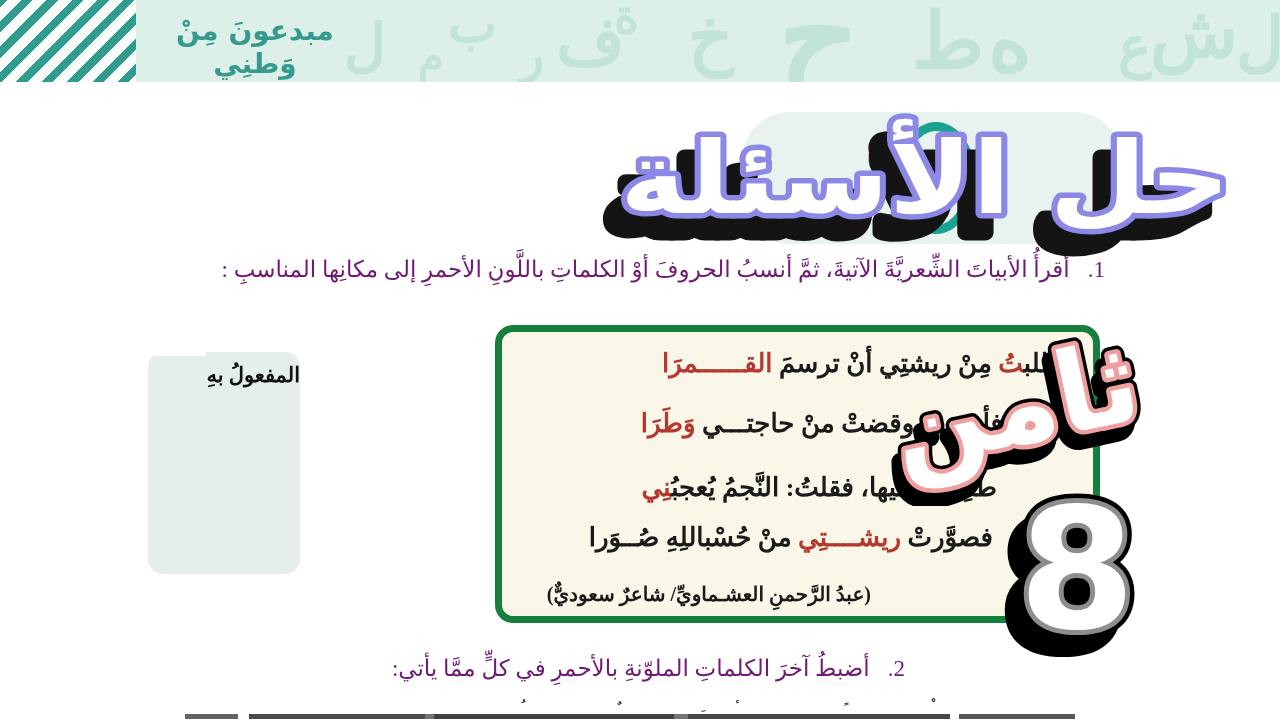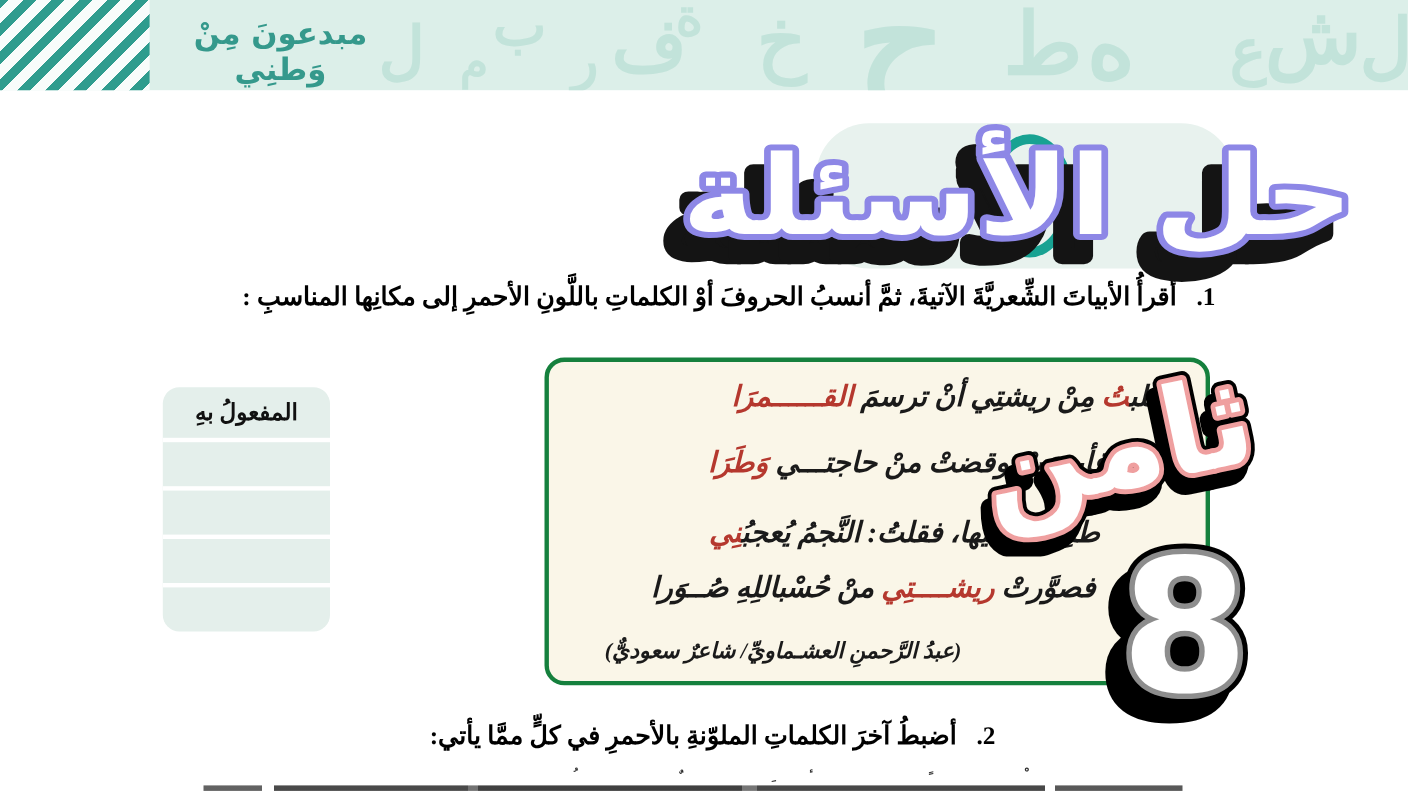--- a/index.html
+++ b/index.html
@@ -17,42 +17,42 @@
 
   
   .mint-card{position:absolute;left:742px;top:112px;width:380px;height:132px;background:#e8f2ee;border-radius:48px;}
   .teal-ring{position:absolute;left:896px;top:122px;width:62px;height:94px;border:9px solid #18a292;border-radius:50%;}
   .title-svg{position:absolute;left:595px;top:88px;z-index:3;}
   .t-shadow{fill:#141414;stroke:#141414;stroke-width:15;stroke-linejoin:round;}
   .t-main{fill:#ffffff;stroke:#8d87e6;stroke-width:11;stroke-linejoin:round;paint-order:stroke fill;}
   svg text{font-family:"DejaVu Sans","Liberation Sans",sans-serif;font-weight:bold;}
 
   
-  .qline{position:absolute;white-space:nowrap;font-size:23px;font-weight:bold;color:#000000;direction:rtl;
+  .qline{position:absolute;white-space:nowrap;font-size:23px;font-weight:normal;color:#701a75;direction:rtl;
          font-family:"Liberation Serif","DejaVu Serif",serif;}
   .qline .qnum{margin-left:18px;}
   .q1{right:175px;top:256px;}
   .q2{right:375px;top:655px;}
 
   
   .poem-box{position:absolute;left:495px;top:325px;width:605px;height:298px;background:#faf6e8;
-            border:4px solid #15803d;border-radius:18px;box-sizing:border-box;z-index:1;font-style:italic;}
+            border:7px solid #15803d;border-radius:18px;box-sizing:border-box;z-index:1;}
   .poem-line{position:absolute;white-space:nowrap;font-size:26px;font-weight:bold;color:#1a1a1a;direction:rtl;
              font-family:"Liberation Serif","DejaVu Serif",serif;}
   .poem-line .red{color:#b5382e;}
   .pl1{right:32px;top:16px;}
   .pl2{right:90px;top:76px;margin-left:32px;}
   .pl3{right:96px;top:140px;}
   .pl4{right:100px;top:190px;}
   .attribution{position:absolute;right:222px;top:250px;white-space:nowrap;font-size:20px;font-weight:bold;
                color:#1a1a1a;font-family:"Liberation Serif","DejaVu Serif",serif;}
 
   
   .wtable{position:absolute;top:352px;height:222px;background:#e4efeb;border-radius:15px;
-          display:flex;flex-direction:column;overflow:hidden;box-sizing:border-box;}
+          display:flex;flex-direction:row;overflow:hidden;box-sizing:border-box;}
   .wtable.subject{left:318px;width:150px;}
   .wtable.object{left:148px;width:152px;}
   .thead{height:46px;display:flex;align-items:center;justify-content:center;
          font-size:21px;font-weight:bold;color:#111;font-family:"Liberation Serif","DejaVu Serif",serif;}
   .trow{flex:1;border-top:4px solid #ffffff;}
 
   
   .dec{position:absolute;z-index:4;}
   .w-shadow{fill:#000;stroke:#000;stroke-width:17;stroke-linejoin:round;}
   .w-black{fill:none;stroke:#000;stroke-width:16;stroke-linejoin:round;}

